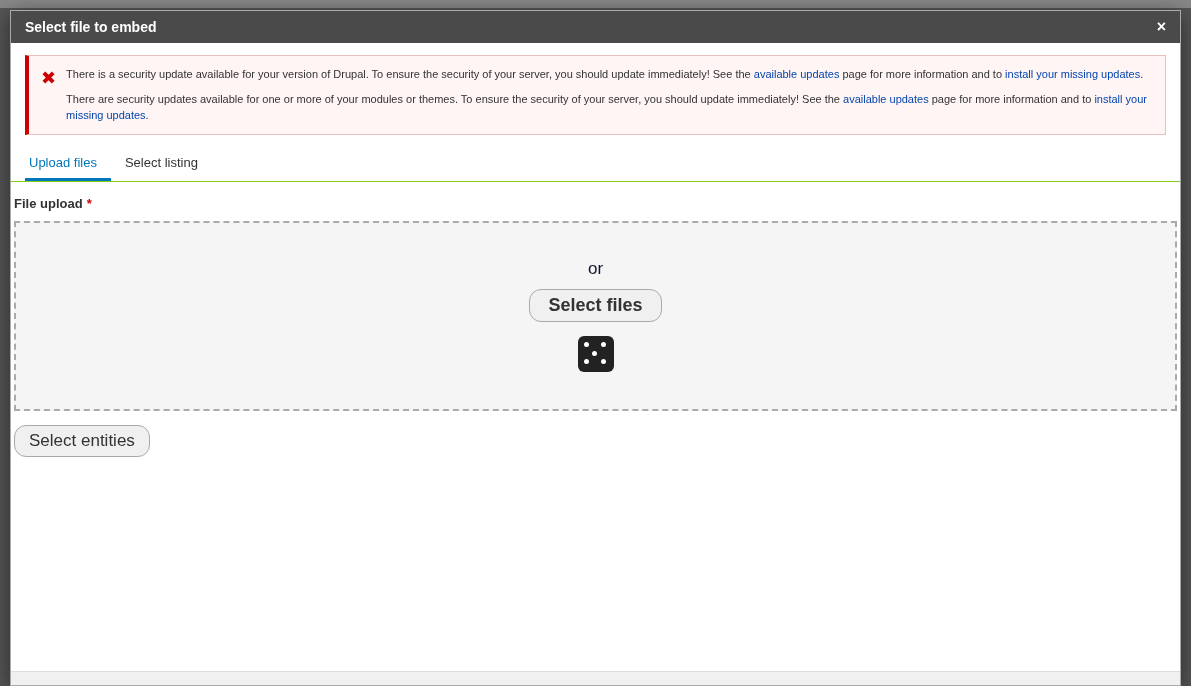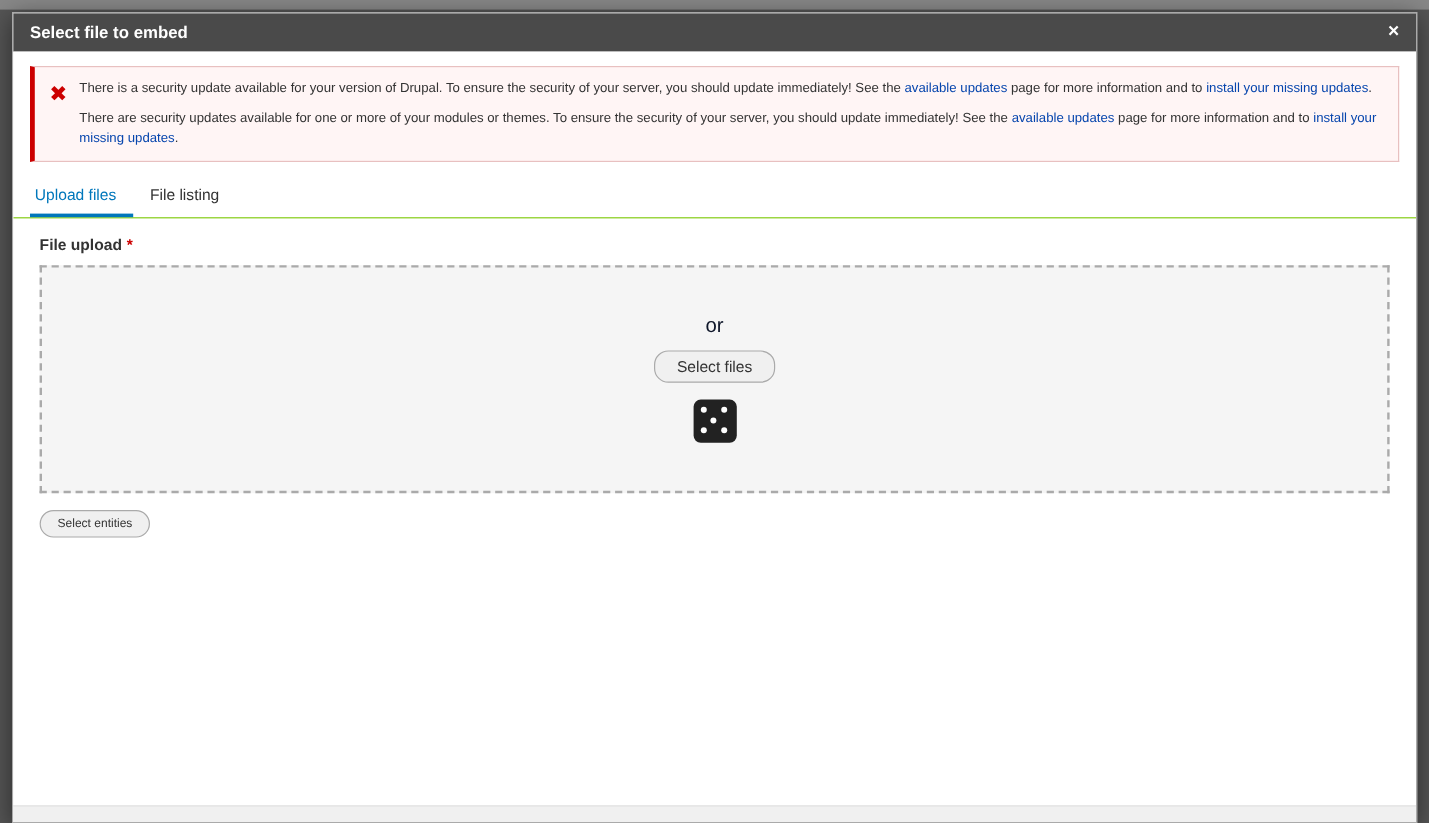--- a/index.html
+++ b/index.html
@@ -138,21 +138,21 @@
     }
 
     .tab-item.active {
       border-bottom: 3px solid #0077bb;
       color: #0077bb;
       font-weight: normal;
     }
 
     
     .content-area {
-      padding: 14px 22px;
+      padding: 14px 3px;
     }
 
     .file-upload-label {
       font-size: 13px;
       font-weight: bold;
       color: #333;
       margin-bottom: 10px;
       display: flex;
       align-items: center;
       gap: 4px;
@@ -185,24 +185,24 @@
     .drop-zone-or {
       font-size: 17px;
       color: #0f172a;
     }
 
     .select-files-btn {
       border: 1px solid #aaa;
       background: #f0f0f0;
       padding: 5px 18px;
       border-radius: 12px;
-      font-size: 13px;
-      cursor: pointer;
-      color: #333;
-      font-weight: normal;
+      font-size: 18px;
+      cursor: pointer;
+      color: #333;
+      font-weight: bold;
     }
 
     
     .dice-icon {
       width: 36px;
       height: 36px;
       background: #222;
       border-radius: 6px;
       display: flex;
       align-items: center;
@@ -229,21 +229,21 @@
     .dot.empty {
       background: transparent;
     }
 
     
     .select-entities-btn {
       border: 1px solid #aaa;
       background: #f0f0f0;
       padding: 5px 14px;
       border-radius: 12px;
-      font-size: 10px;
+      font-size: 17px;
       cursor: pointer;
       color: #333;
     }
 
     
     .modal-bottom-scrollbar {
       height: 14px;
       background: #f0f0f0;
       border-top: 1px solid #ddd;
       flex-shrink: 0;
@@ -272,21 +272,21 @@
             <span>There is a security update available for your version of Drupal. To ensure the security of your server, you should update immediately! See the </span><a class="alert-link" href="#">available updates</a><span> page for more information and to </span><a class="alert-link" href="#">install your missing updates</a><span>.</span>
           </p>
           <p>
             <span>There are security updates available for one or more of your modules or themes. To ensure the security of your server, you should update immediately! See the </span><a class="alert-link" href="#">available updates</a><span> page for more information and to </span><a class="alert-link" href="#">install your missing updates</a><span>.</span>
           </p>
         </div>
       </div>
 
       <div class="tabs-container">
         <a class="tab-item active" href="#">Upload files</a>
-        <a class="tab-item" href="#">File listing</a>
+        <a class="tab-item" href="#">Select listing</a>
       </div>
 
       <div class="content-area">
 
         
         <div class="file-upload-label">
           <span>File upload</span>
           <span class="required-star">*</span>
         </div>
 

